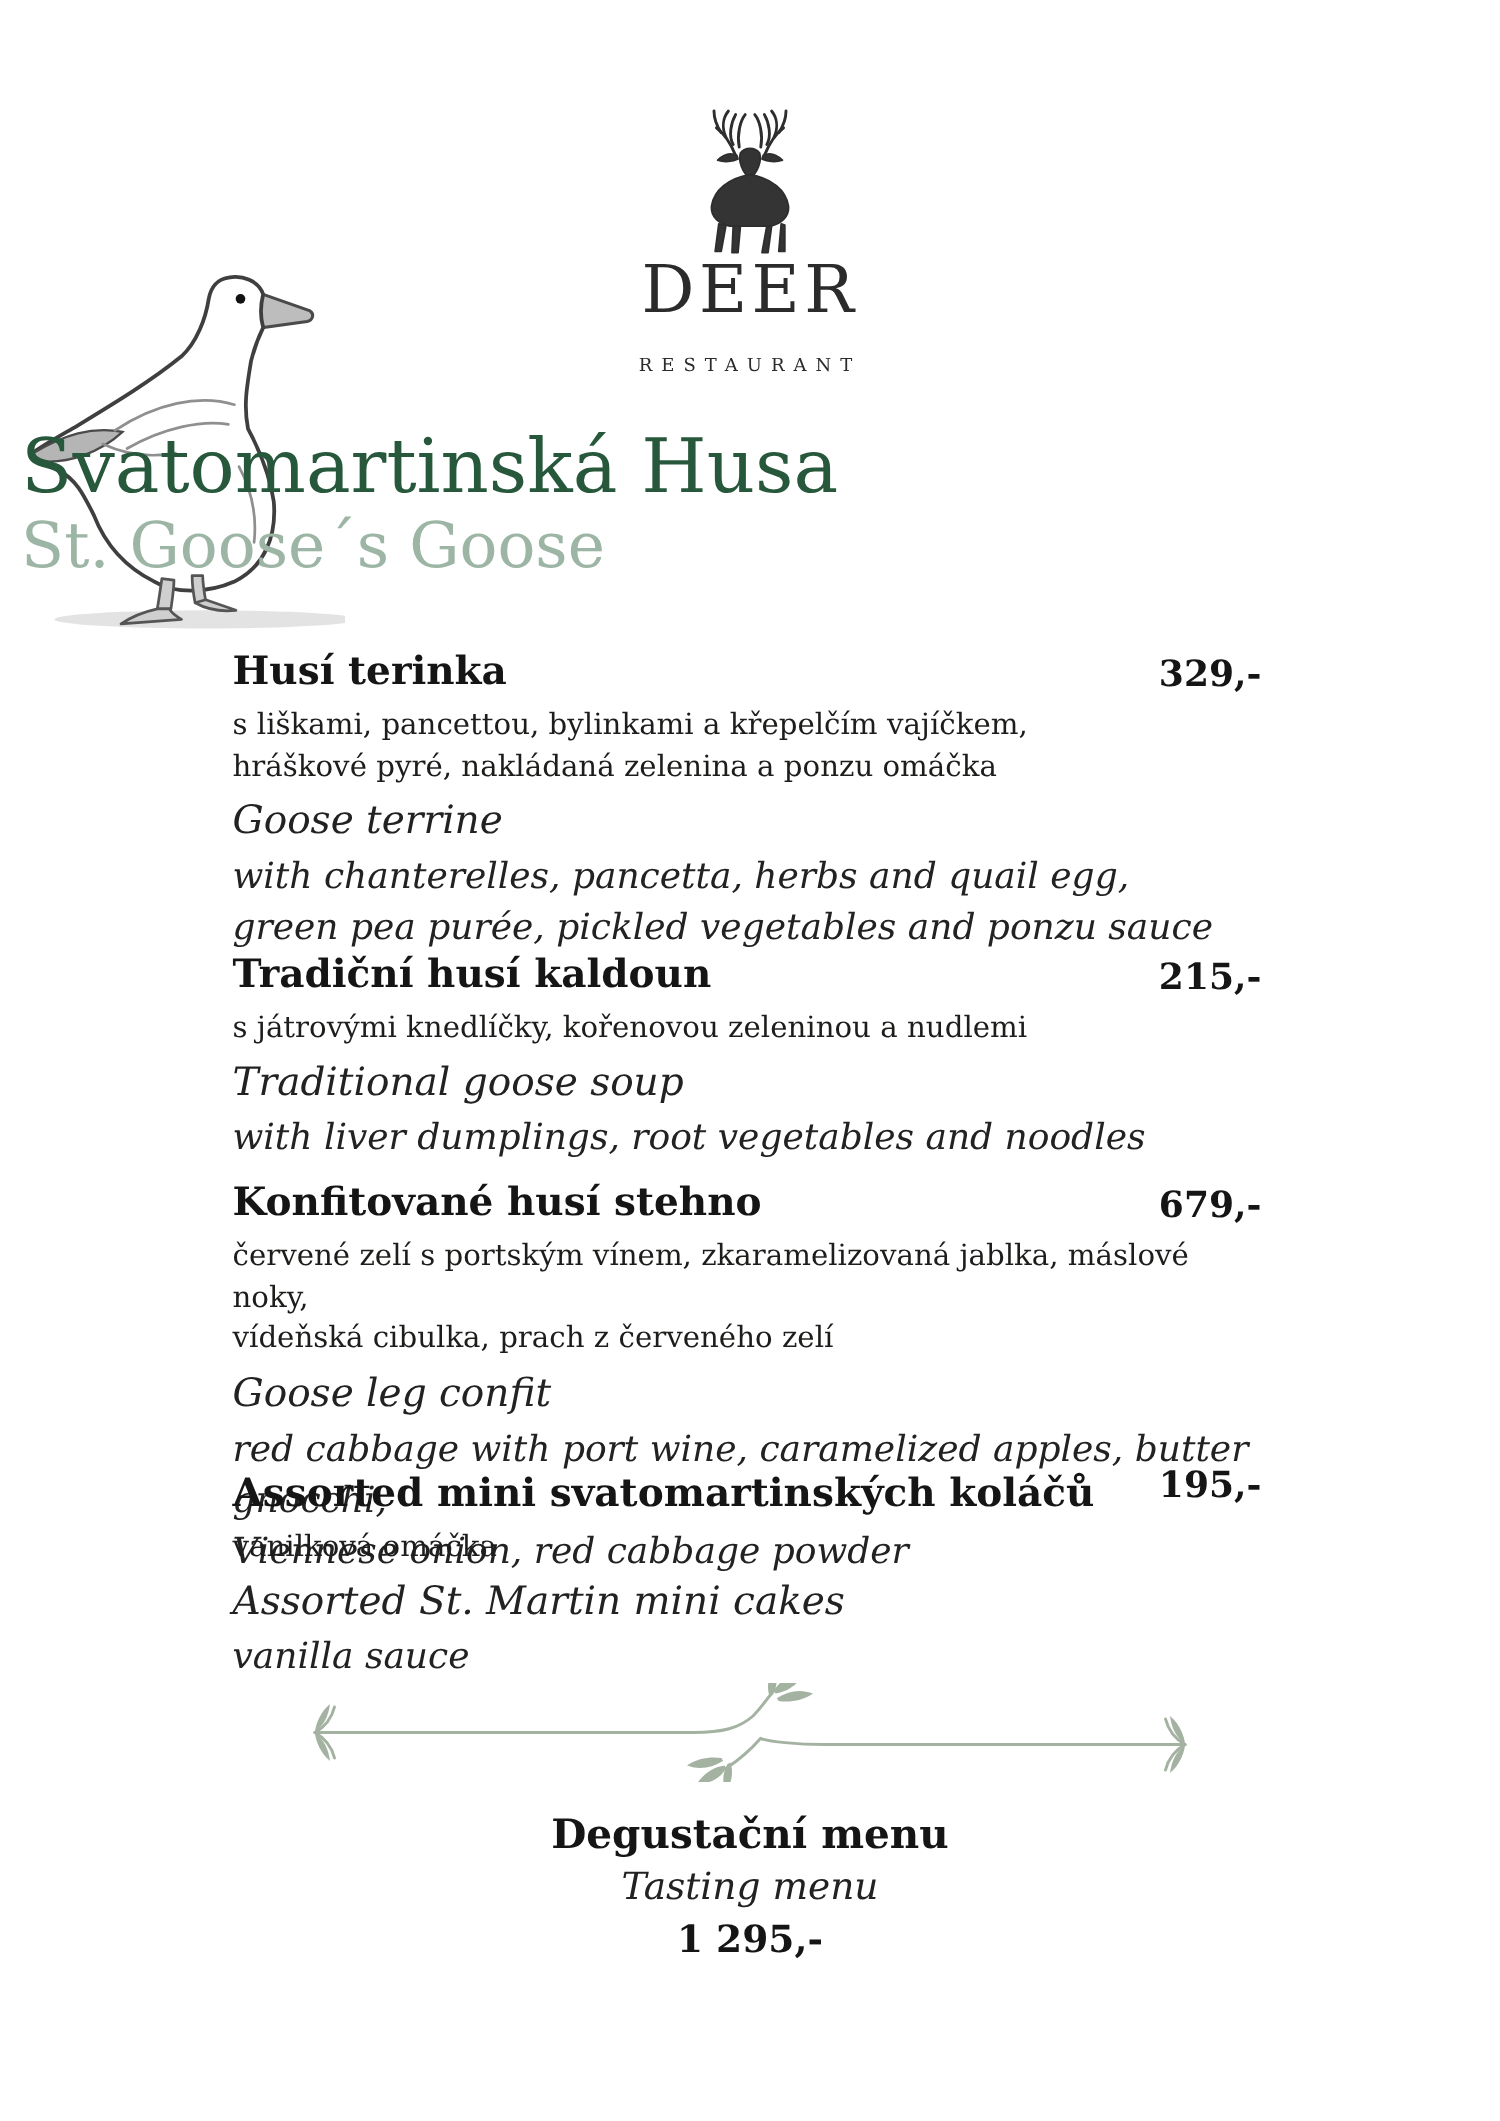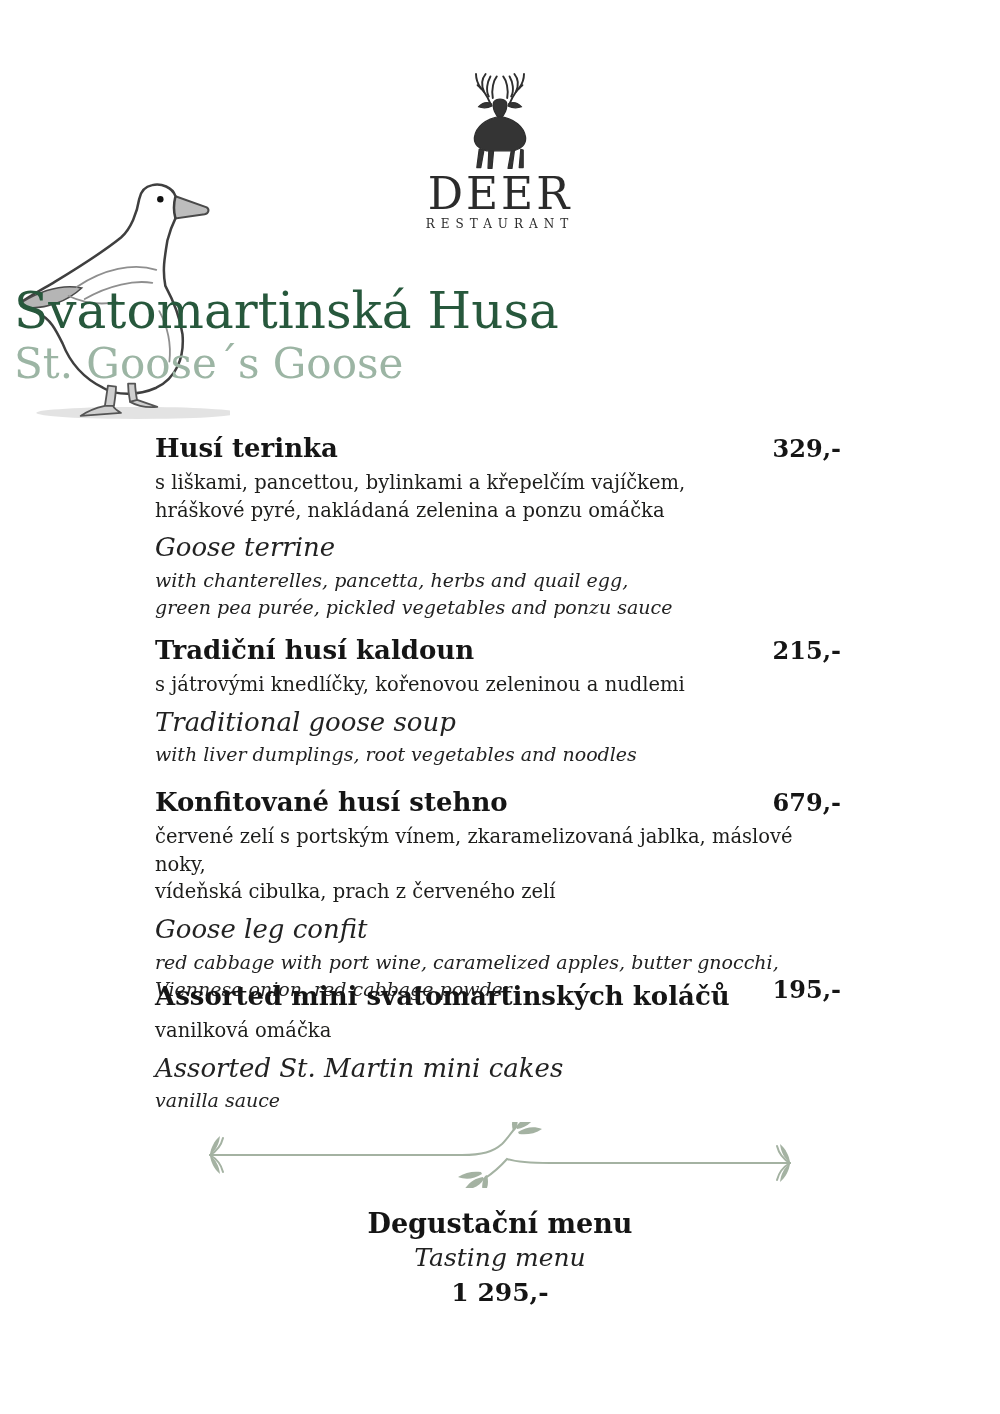--- a/index.html
+++ b/index.html
@@ -9,40 +9,40 @@
     margin:0 auto;
     background:#ffffff;
     font-family:"DejaVu Serif","Liberation Serif",serif;
     color:#1d1d1b;
     overflow:hidden;
   }
   
   .logo-block{position:absolute;top:70px;left:0;width:100%;text-align:center;}
   .logo-deer svg{display:block;margin:0 auto;}
   .brand{font-size:44px;letter-spacing:3px;color:#2b2b2b;line-height:1;margin-top:2px;}
-  .brand-sub{font-size:12px;letter-spacing:6px;color:#2b2b2b;margin-top:1px;}
+  .brand-sub{font-size:12px;letter-spacing:6px;color:#2b2b2b;margin-top:20px;}
   
   .title-block{position:absolute;top:284px;left:14px;width:100%;text-align:left;}
   .title-cz{font-size:50px;line-height:1.1;color:#27583c;}
   .title-en{font-size:42px;line-height:1.1;color:#9cb5a4;margin-top:2px;}
   
   .goose{position:absolute;left:8px;top:170px;}
   
   .menu-item{position:absolute;left:155px;width:686px;}
   .item-1{top:434px;}
   .item-2{top:636px;}
   .item-3{top:788px;}
   .item-4{top:982px;}
   .item-head{display:flex;justify-content:space-between;align-items:flex-start;}
   .item-name{font-weight:bold;font-size:26px;line-height:1.15;color:#151515;}
   .item-price{font-weight:bold;font-size:24px;color:#151515;white-space:nowrap;}
   .item-4 .item-price{transform:translateY(-7px);}
   .desc-cz{font-size:19.5px;line-height:1.42;margin-top:5px;white-space:pre-line;}
   .name-en{font-style:italic;font-size:26px;line-height:1.15;margin-top:9px;color:#222;}
-  .desc-en{font-style:italic;font-size:19px;line-height:1.42;margin-top:4px;white-space:pre-line;color:#222;}
+  .desc-en{font-style:italic;font-size:24px;line-height:1.42;margin-top:4px;white-space:pre-line;color:#222;}
   
   .divider{position:absolute;top:1122px;left:0;width:100%;text-align:center;}
   
   .tasting{position:absolute;top:1208px;left:0;width:100%;text-align:center;}
   .tasting-cz{font-weight:bold;font-size:27px;line-height:1.2;color:#151515;}
   .tasting-en{font-style:italic;font-size:25px;line-height:1.2;margin-top:3px;color:#222;text-align:center;}
   .tasting-price{font-weight:bold;font-size:25px;line-height:1.2;margin-top:5px;color:#151515;}
 </style>
 </head>
 <body>

